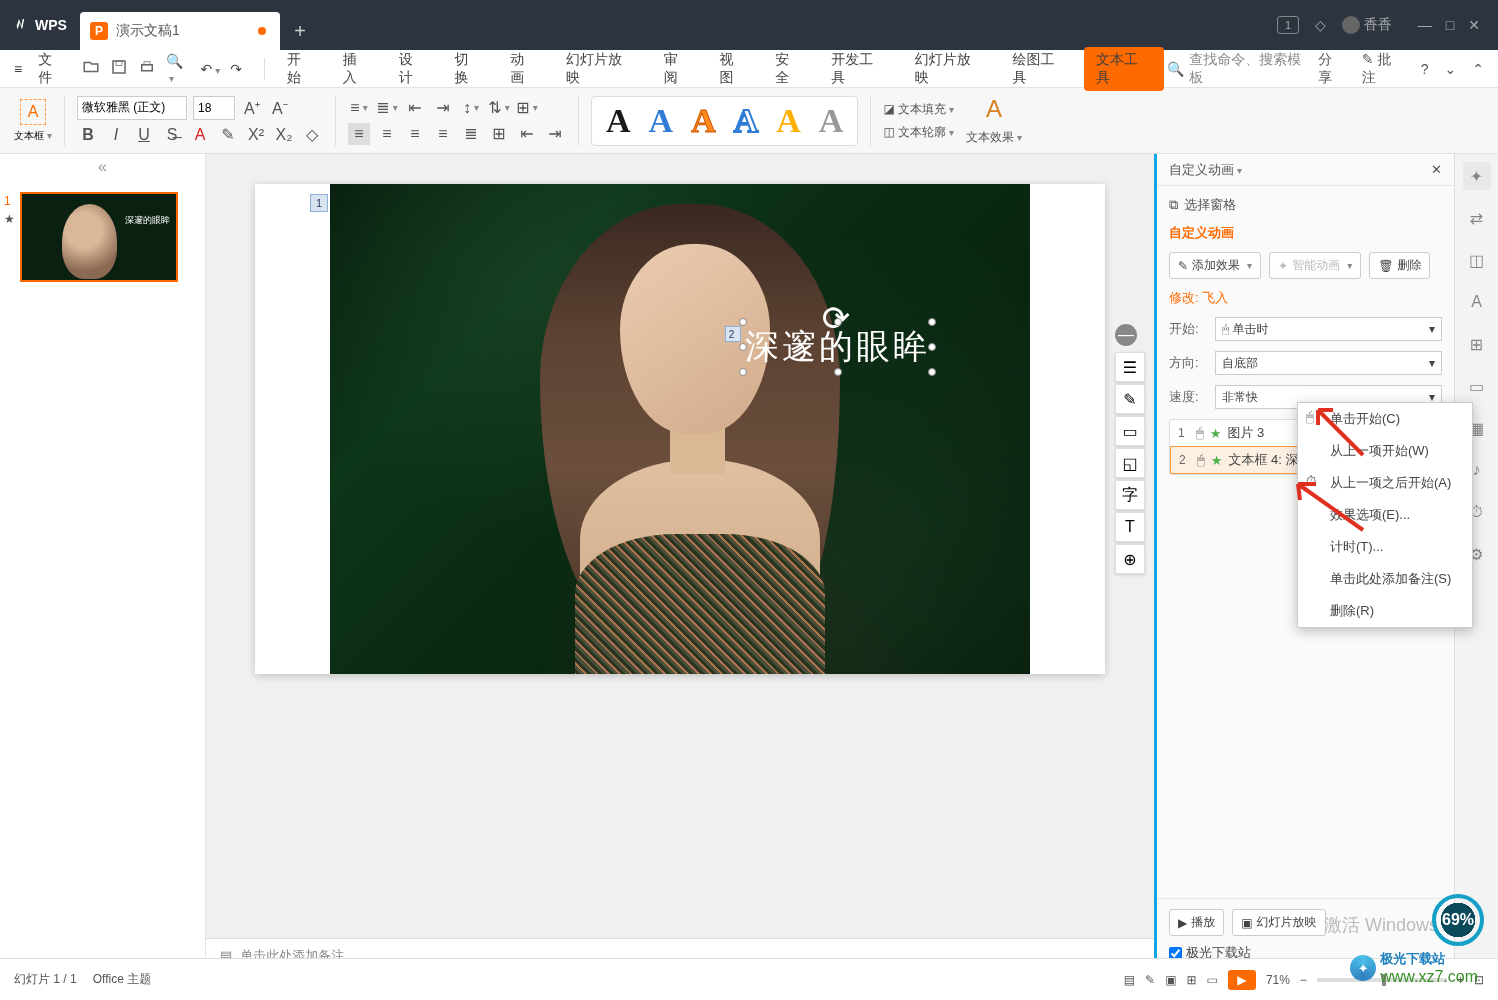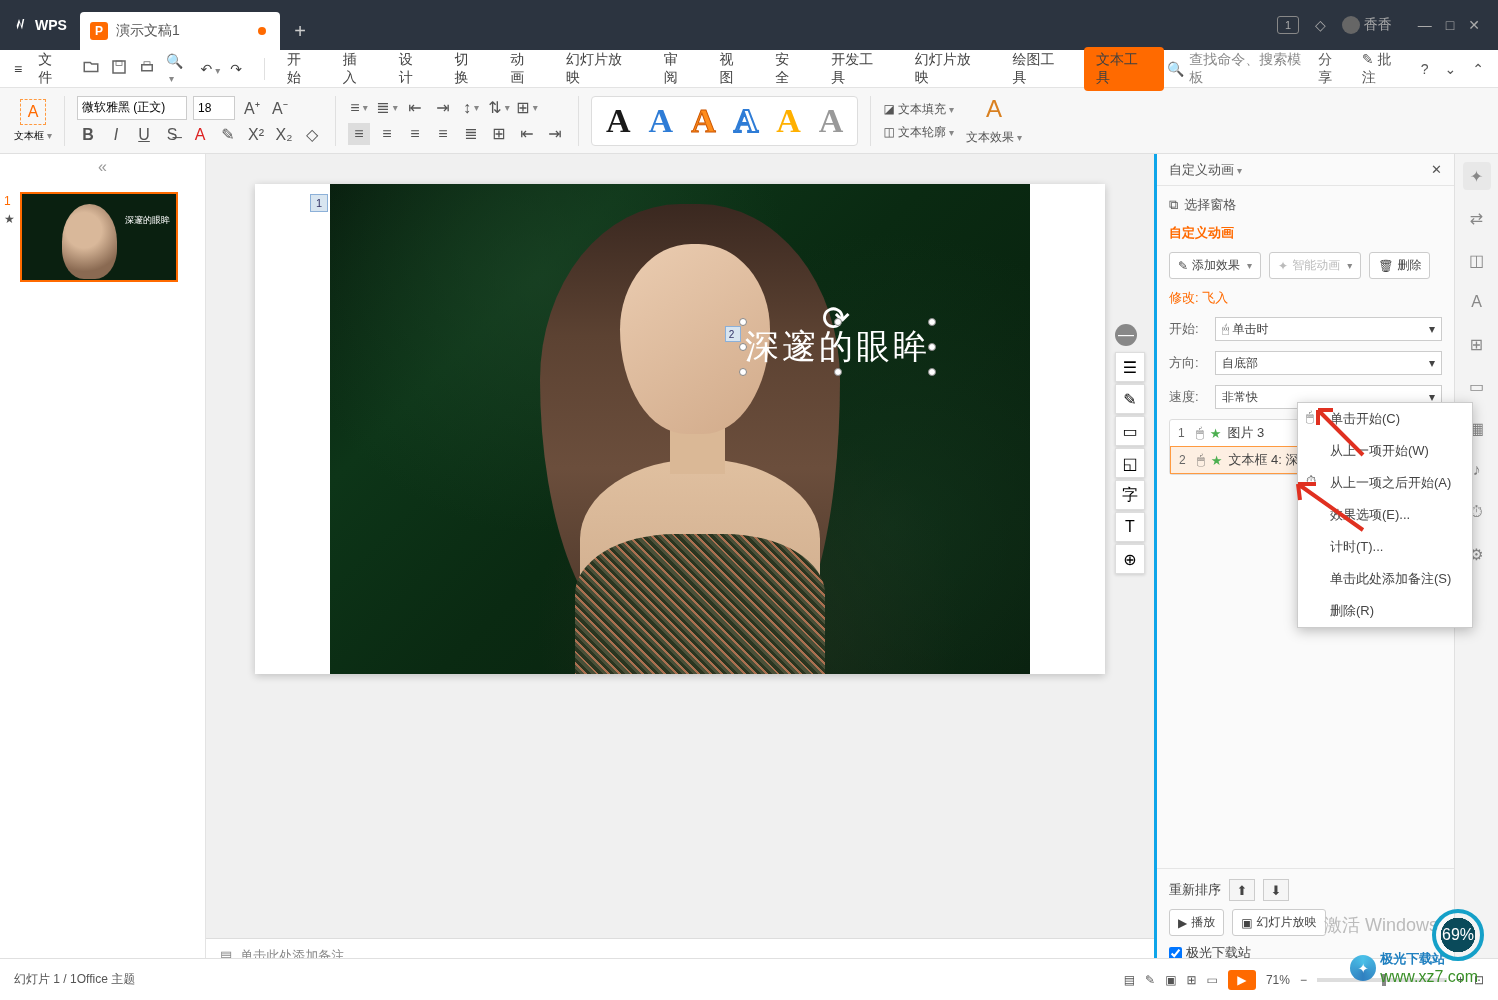--- a/index.html
+++ b/index.html
@@ -85,28 +85,28 @@
 .context-menu .cm{padding:7px 12px 7px 32px;font-size:13px;cursor:pointer;position:relative}
 .cm-icon{position:absolute;left:8px;top:6px;width:16px;height:16px}
 .sp-footer{padding:10px 12px;border-top:1px solid #e5e5e5;display:flex;flex-direction:column;gap:8px}
 .sp-footer .row{display:flex;align-items:center;gap:8px}
 .arrow-btn{width:26px;height:22px;border:1px solid #ccc;background:#f5f5f5;display:flex;align-items:center;justify-content:center}
 
 .right-rail{width:44px;background:#f3f3f3;border-left:1px solid #e0e0e0;display:flex;flex-direction:column;align-items:center;padding-top:8px;gap:14px;color:#888}
 .right-rail .ri{width:28px;height:28px;display:flex;align-items:center;justify-content:center;cursor:pointer}
 .right-rail .ri.active{background:#e8e8e8;border-radius:4px}
 
-.statusbar{position:absolute;bottom:0;left:0;right:0;height:42px;background:#fff;border-top:1px solid #e0e0e0;display:flex;align-items:center;padding:18px 14px;font-size:12px;color:#555;}
+.statusbar{position:absolute;bottom:0;left:0;right:0;height:42px;background:#fff;border-top:1px solid #e0e0e0;display:flex;align-items:center;padding:18px 14px;font-size:12px;color:#555;gap:16px}
 .statusbar .right{margin-left:auto;display:flex;align-items:center;gap:10px}
 .play-btn{width:28px;height:20px;background:#ff6a00;border-radius:3px;display:flex;align-items:center;justify-content:center;color:#fff}
 .zoom-slider{width:130px;height:4px;background:#ddd;position:relative}
 .zoom-slider::after{content:"";position:absolute;left:50%;top:-4px;width:4px;height:12px;background:#888}
 
 .red-arrow{position:absolute;z-index:200;pointer-events:none}
-.progress-circle{position:absolute;right:14px;bottom:39px;width:52px;height:52px;border-radius:50%;background:radial-gradient(circle,#0a4a5a 55%,transparent 56%);border:4px solid #15a0c8;display:flex;align-items:center;justify-content:center;color:#fff;font-size:16px;font-weight:400;z-index:150}
+.progress-circle{position:absolute;right:14px;bottom:54px;width:52px;height:52px;border-radius:50%;background:radial-gradient(circle,#0a4a5a 55%,transparent 56%);border:4px solid #15a0c8;display:flex;align-items:center;justify-content:center;color:#fff;font-size:16px;font-weight:700;z-index:150}
 .watermark{position:absolute;right:20px;bottom:14px;z-index:140;display:flex;align-items:center;gap:4px;font-size:13px}
 .watermark .logo{width:26px;height:26px;border-radius:50%;background:conic-gradient(#4ac0e8,#3080c0,#4ac0e8);display:flex;align-items:center;justify-content:center;color:#fff}
 .activate{position:absolute;right:60px;bottom:60px;color:#bbb;font-size:18px;z-index:120;text-align:right;line-height:1.6}
 .chevron::after{content:"▾";font-size:10px;color:#888;margin-left:3px}
 </style>
 </head>
 <body>
 
 <div class="titlebar">
   <div class="wps-logo">
@@ -366,25 +366,20 @@
         <div class="cm"><span>从上一项开始(W)</span></div>
         <div class="cm"><span class="cm-icon">⏱</span><span>从上一项之后开始(A)</span></div>
         <div class="cm"><span>效果选项(E)...</span></div>
         <div class="cm"><span>计时(T)...</span></div>
         <div class="cm"><span>单击此处添加备注(S)</span></div>
         <div class="cm"><span>删除(R)</span></div>
       </div>
     </div>
     <div class="sp-footer">
       <div class="row">
-          <span>重新排序</span>
-          <span class="arrow-btn">⬆</span>
-          <span class="arrow-btn">⬇</span>
-        </div>
-      <div class="row">
         <span class="sp-btn">▶ <span>播放</span></span>
         <span class="sp-btn">▣ <span>幻灯片放映</span></span>
       </div>
       <label style="display:flex;align-items:center;gap:4px">
           <input type="checkbox" checked="" style=""> 
           <span>极光下载站</span>
         </label>
     </div>
   </div>
 

